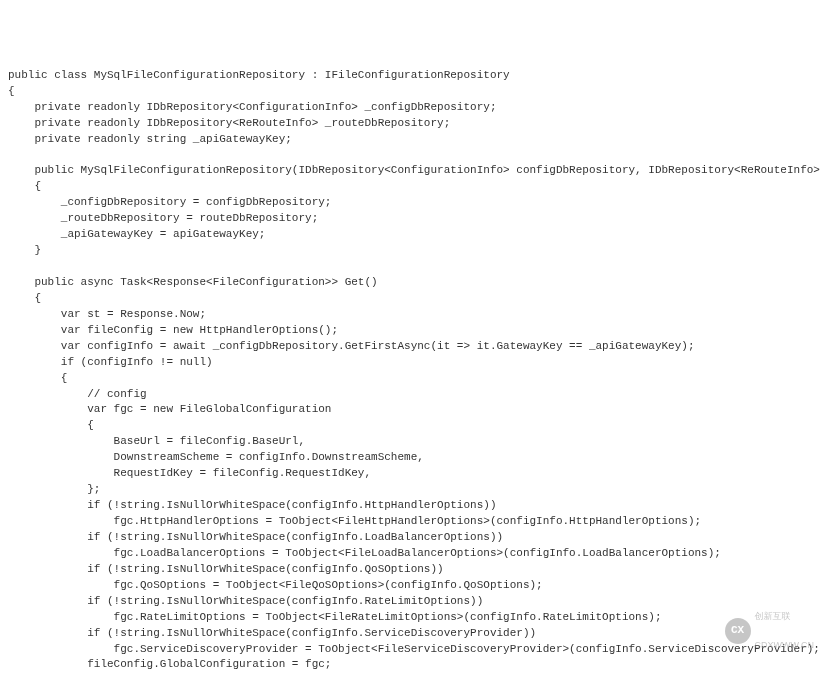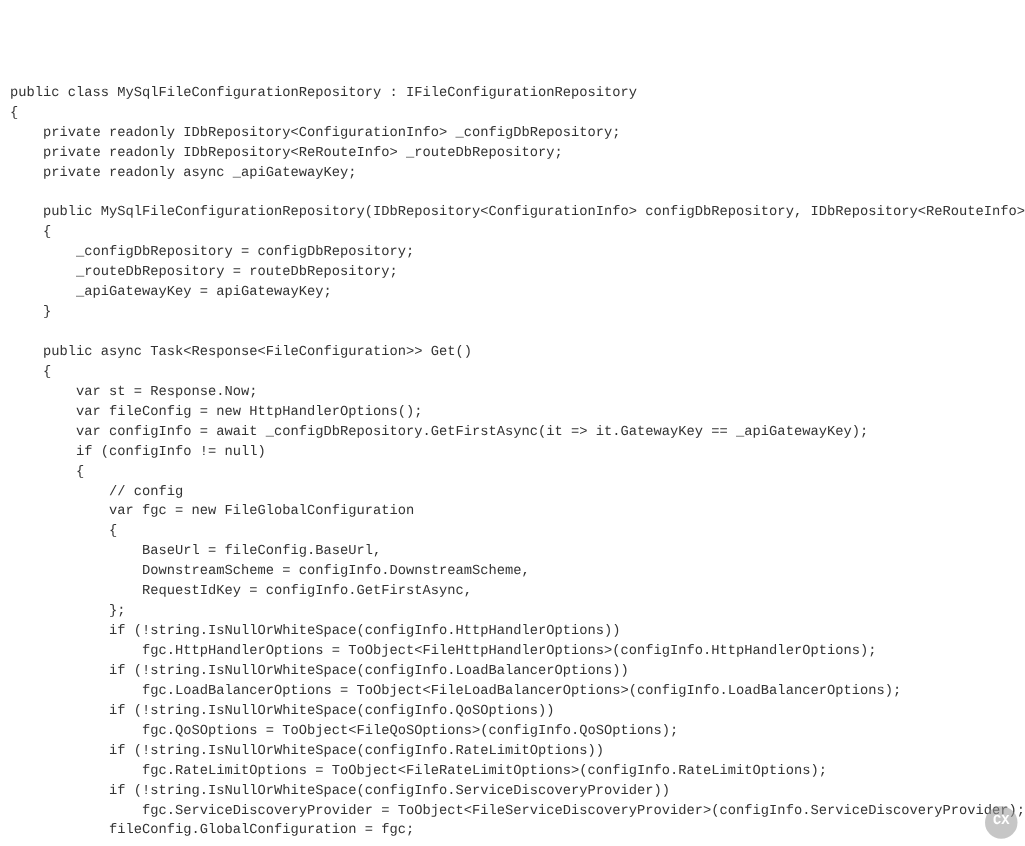--- a/index.html
+++ b/index.html
@@ -53,42 +53,42 @@
   </style>
 </head>
 <body>
 
 
 
 <div class="code-container"><span>public class MySqlFileConfigurationRepository : IFileConfigurationRepository</span>
 <span>{</span>
 <span>    private readonly IDbRepository&lt;ConfigurationInfo&gt; _configDbRepository;</span>
 <span>    private readonly IDbRepository&lt;ReRouteInfo&gt; _routeDbRepository;</span>
-<span>    private readonly async _apiGatewayKey;</span>
+<span>    private readonly string _apiGatewayKey;</span>
 <span></span>
 <span>    public MySqlFileConfigurationRepository(IDbRepository&lt;ConfigurationInfo&gt; configDbRepository, IDbRepository&lt;ReRouteInfo&gt; routeDbR</span>
 <span>    {</span>
 <span>        _configDbRepository = configDbRepository;</span>
 <span>        _routeDbRepository = routeDbRepository;</span>
 <span>        _apiGatewayKey = apiGatewayKey;</span>
 <span>    }</span>
 <span></span>
 <span>    public async Task&lt;Response&lt;FileConfiguration&gt;&gt; Get()</span>
 <span>    {</span>
 <span>        var st = Response.Now;</span>
 <span>        var fileConfig = new HttpHandlerOptions();</span>
 <span>        var configInfo = await _configDbRepository.GetFirstAsync(it =&gt; it.GatewayKey == _apiGatewayKey);</span>
 <span>        if (configInfo != null)</span>
 <span>        {</span>
 <span>            // config</span>
 <span>            var fgc = new FileGlobalConfiguration</span>
 <span>            {</span>
 <span>                BaseUrl = fileConfig.BaseUrl,</span>
 <span>                DownstreamScheme = configInfo.DownstreamScheme,</span>
-<span>                RequestIdKey = configInfo.GetFirstAsync,</span>
+<span>                RequestIdKey = fileConfig.RequestIdKey,</span>
 <span>            };</span>
 <span>            if (!string.IsNullOrWhiteSpace(configInfo.HttpHandlerOptions))</span>
 <span>                fgc.HttpHandlerOptions = ToObject&lt;FileHttpHandlerOptions&gt;(configInfo.HttpHandlerOptions);</span>
 <span>            if (!string.IsNullOrWhiteSpace(configInfo.LoadBalancerOptions))</span>
 <span>                fgc.LoadBalancerOptions = ToObject&lt;FileLoadBalancerOptions&gt;(configInfo.LoadBalancerOptions);</span>
 <span>            if (!string.IsNullOrWhiteSpace(configInfo.QoSOptions))</span>
 <span>                fgc.QoSOptions = ToObject&lt;FileQoSOptions&gt;(configInfo.QoSOptions);</span>
 <span>            if (!string.IsNullOrWhiteSpace(configInfo.RateLimitOptions))</span>
 <span>                fgc.RateLimitOptions = ToObject&lt;FileRateLimitOptions&gt;(configInfo.RateLimitOptions);</span>
 <span>            if (!string.IsNullOrWhiteSpace(configInfo.ServiceDiscoveryProvider))</span>
@@ -105,16 +105,20 @@
 
 
 
 
 <span></span>
 
 </div>
 
 <div class="watermark">
   <div class="watermark-icon">CX</div>
+  <div class="watermark-text">
+    <div>创新互联</div>
+    <div>CDXWWW.CN</div>
+  </div>
 </div>
 
 
 
 
 </body></html>

